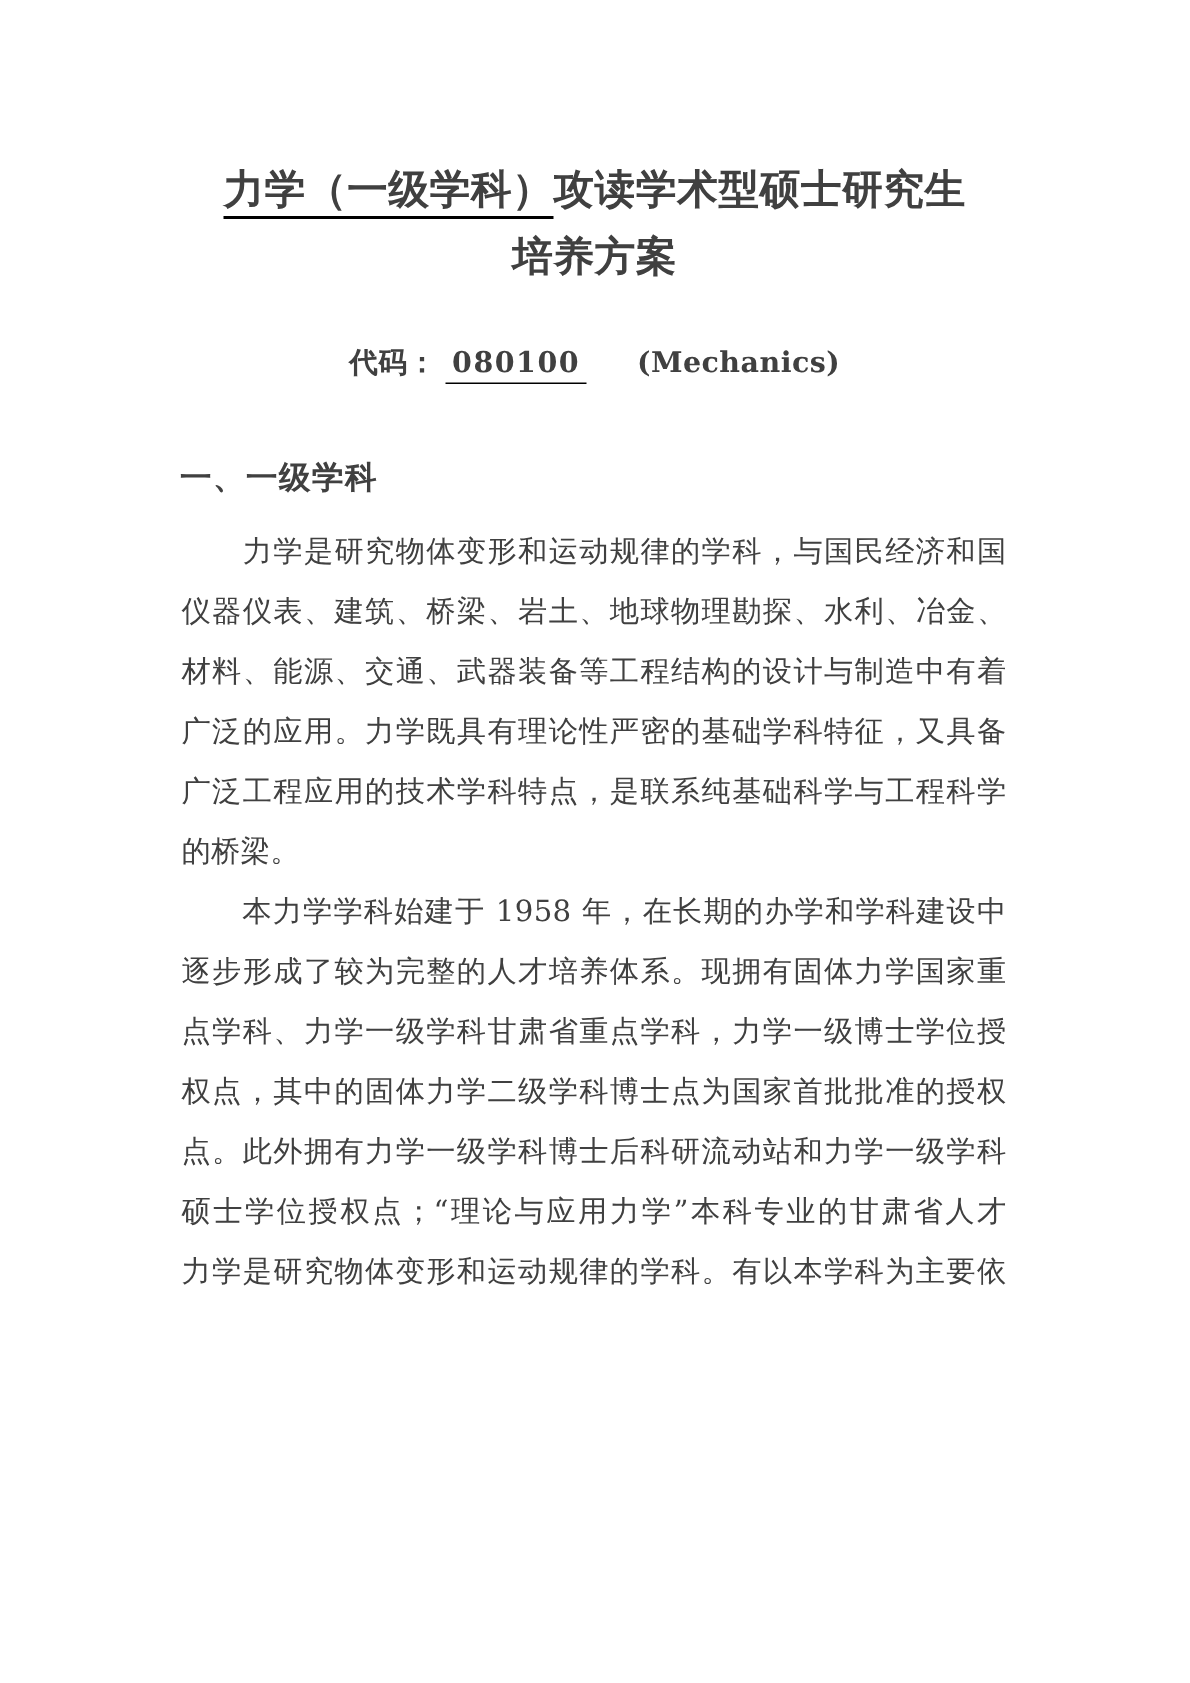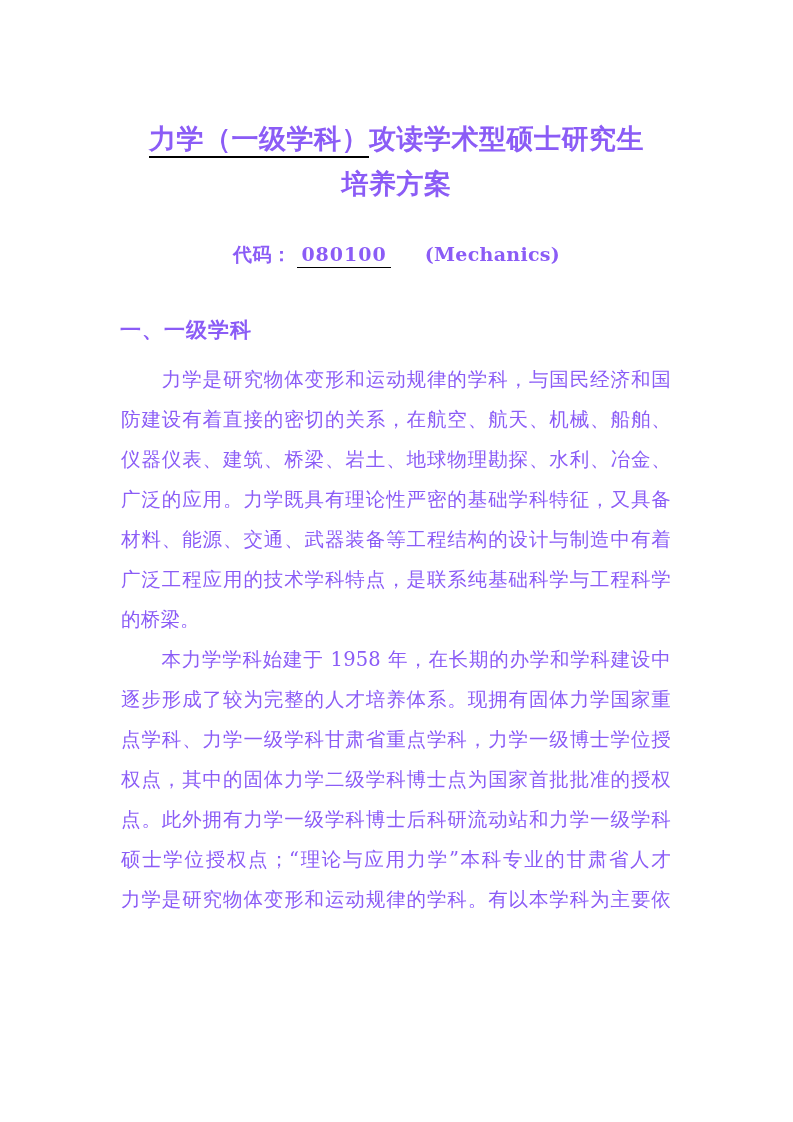--- a/index.html
+++ b/index.html
@@ -6,25 +6,25 @@
   html, body {
     margin: 0;
     padding: 0;
     background: #ffffff;
   }
 
   .page {
     position: relative;
     width: 793px;
     height: 901px;
-    margin: 12px auto;
+    margin: 0 auto;
     background: #ffffff;
     overflow: hidden;
     font-family: "DejaVu Serif", "Liberation Serif", serif;
-    color: #8b5cf6;
+    color: #404040;
     -webkit-font-smoothing: antialiased;
   }
 
   
   .doc-title {
     position: absolute;
     left: 62px;
     right: 62px;
     top: 104px;
     text-align: center;
@@ -130,24 +130,23 @@
   </div>
 
   <div class="code-line"><span class="code-label">代码：</span><span class="code-value">080100</span><span class="code-en">(Mechanics)</span></div>
 
   <div class="section-heading">一、一级学科</div>
 
   <div class="body-text">
 
     <div class="para">
       <span class="tline">　　力学是研究物体变形和运动规律的学科，与国民经济和国</span>
-      <span class="tline">防建设有着直接的密切的关系，在航空、航天、机械、船舶、</span>
       <span class="tline">仪器仪表、建筑、桥梁、岩土、地球物理勘探、水利、冶金、</span>
+      <span class="tline">材料、能源、交通、武器装备等工程结构的设计与制造中有着</span>
       <span class="tline">广泛的应用。力学既具有理论性严密的基础学科特征，又具备</span>
-      <span class="tline">材料、能源、交通、武器装备等工程结构的设计与制造中有着</span>
       <span class="tline">广泛工程应用的技术学科特点，是联系纯基础科学与工程科学</span>
       <span class="tline last">的桥梁。</span>
     </div>
 
     <div class="para">
       <span class="tline">　　本力学学科始建于 1958 年，在长期的办学和学科建设中</span>
       <span class="tline">逐步形成了较为完整的人才培养体系。现拥有固体力学国家重</span>
       <span class="tline">点学科、力学一级学科甘肃省重点学科，力学一级博士学位授</span>
       <span class="tline">权点，其中的固体力学二级学科博士点为国家首批批准的授权</span>
       <span class="tline">点。此外拥有力学一级学科博士后科研流动站和力学一级学科</span>

